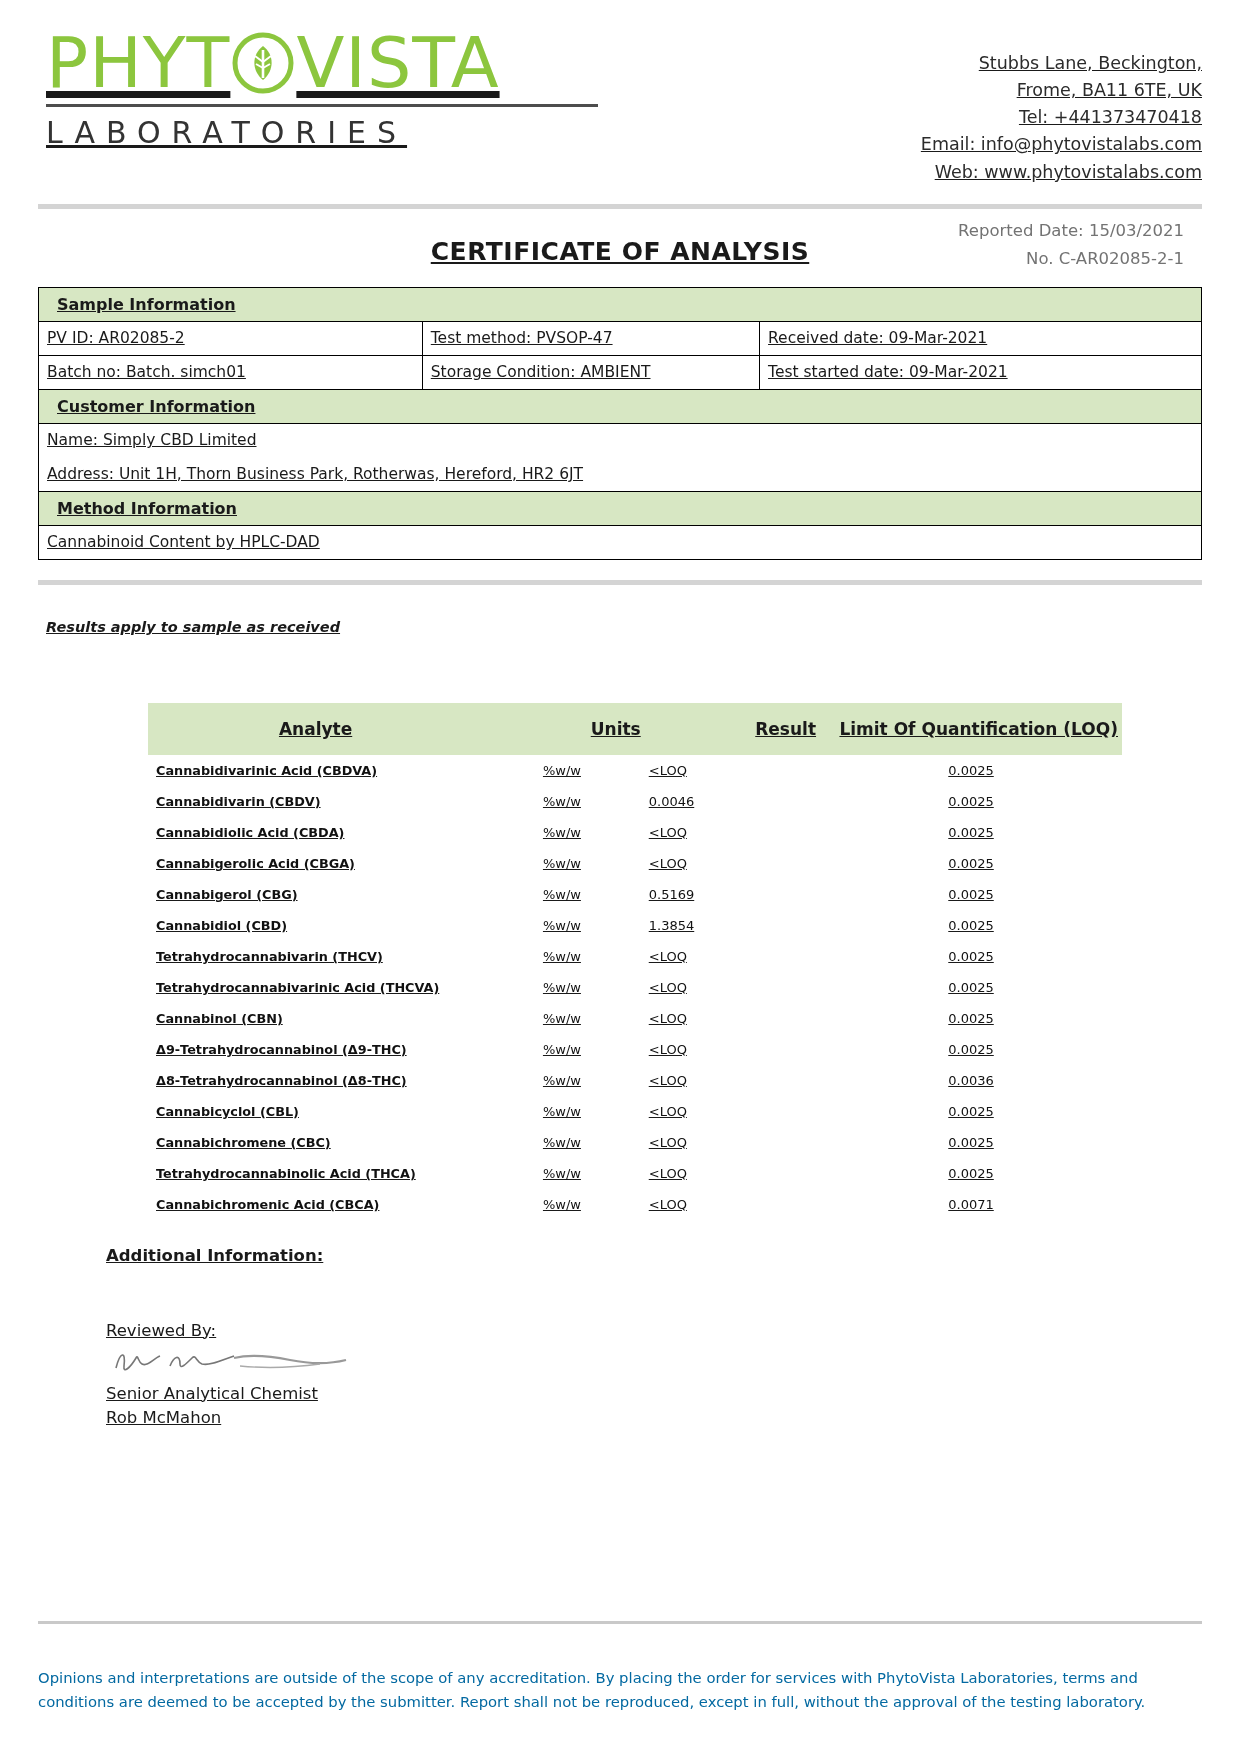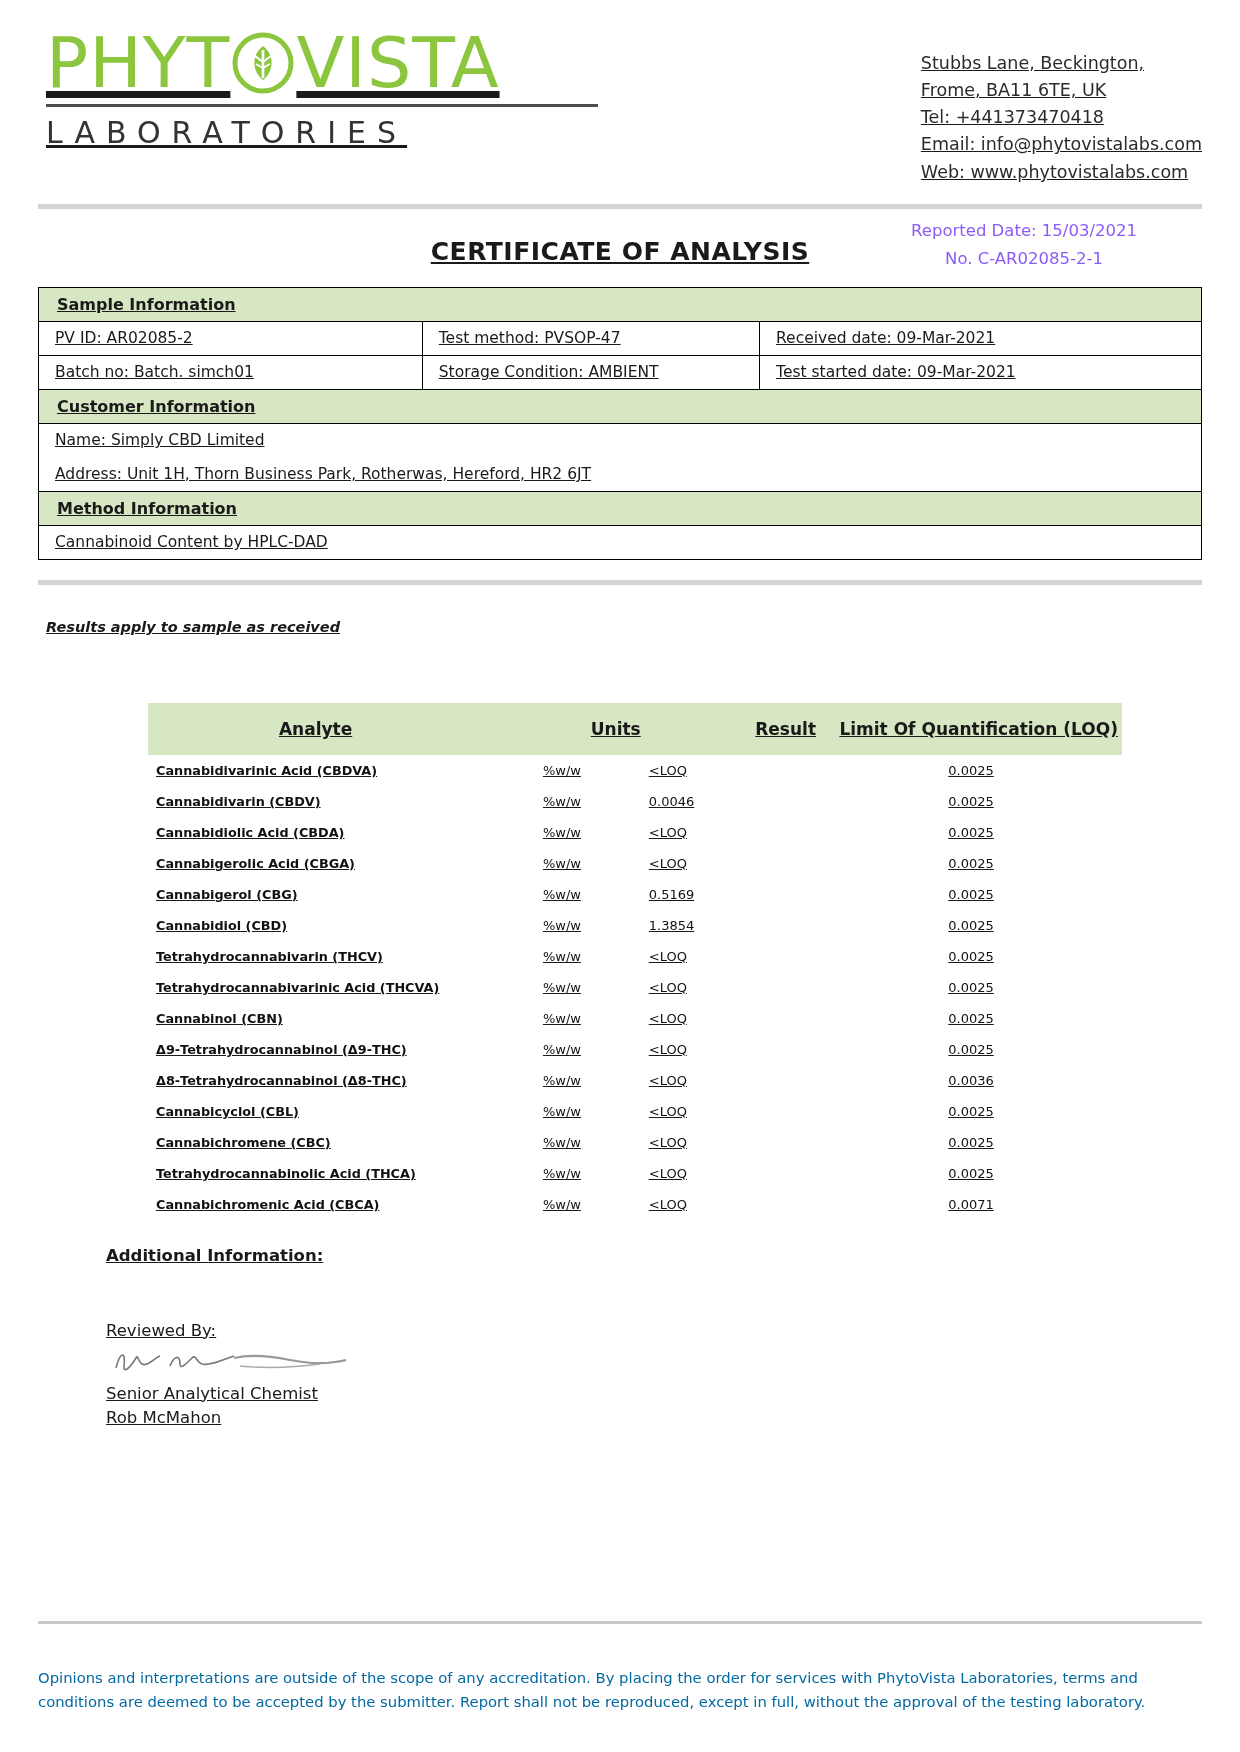--- a/index.html
+++ b/index.html
@@ -58,20 +58,21 @@
     width: 552px;
   }
   .logo-sub {
     font-family: "DejaVu Sans", sans-serif;
     font-size: 30px;
     letter-spacing: 11px;
     color: #333;
     padding-top: 4px;
   }
   .contact {
+    text-align: right;
     font-size: 17.5px;
     line-height: 1.55;
     color: #2b2b2b;
     padding-top: 22px;
     font-family: "DejaVu Sans", sans-serif;
   }
 
   .grey-rule {
     height: 5px;
     background: #d4d4d4;
@@ -89,41 +90,41 @@
   .coa-title {
     font-size: 25px;
     font-weight: bold;
     letter-spacing: 0.5px;
     color: #1a1a1a;
     margin-top: 20px;
     font-family: "DejaVu Sans", sans-serif;
   }
   .report-meta {
     position: absolute;
-    right: 28px;
+    right: 18px;
     top: 0;
-    text-align: center;
+    text-align: right;
     font-size: 16.5px;
     line-height: 1.7;
     font-family: "DejaVu Sans", sans-serif;
-    color: #8b5cf6;
+    color: #737373;
     width: 300px;
   }
 
   
   .info-table {
     width: 100%;
     border-collapse: collapse;
     margin-top: 8px;
     font-size: 15.5px;
     font-family: "DejaVu Sans", sans-serif;
   }
   .info-table td {
     border: 1px solid #000;
-    padding: 7px 16px;
+    padding: 7px 8px;
     vertical-align: middle;
     height: 34px;
   }
   .sec-head {
     background: #d7e7c3;
     font-weight: bold;
     font-size: 16px;
     padding-left: 18px !important;
   }
   .desc-cell { height: 56px; vertical-align: top; padding-top: 8px !important; }

